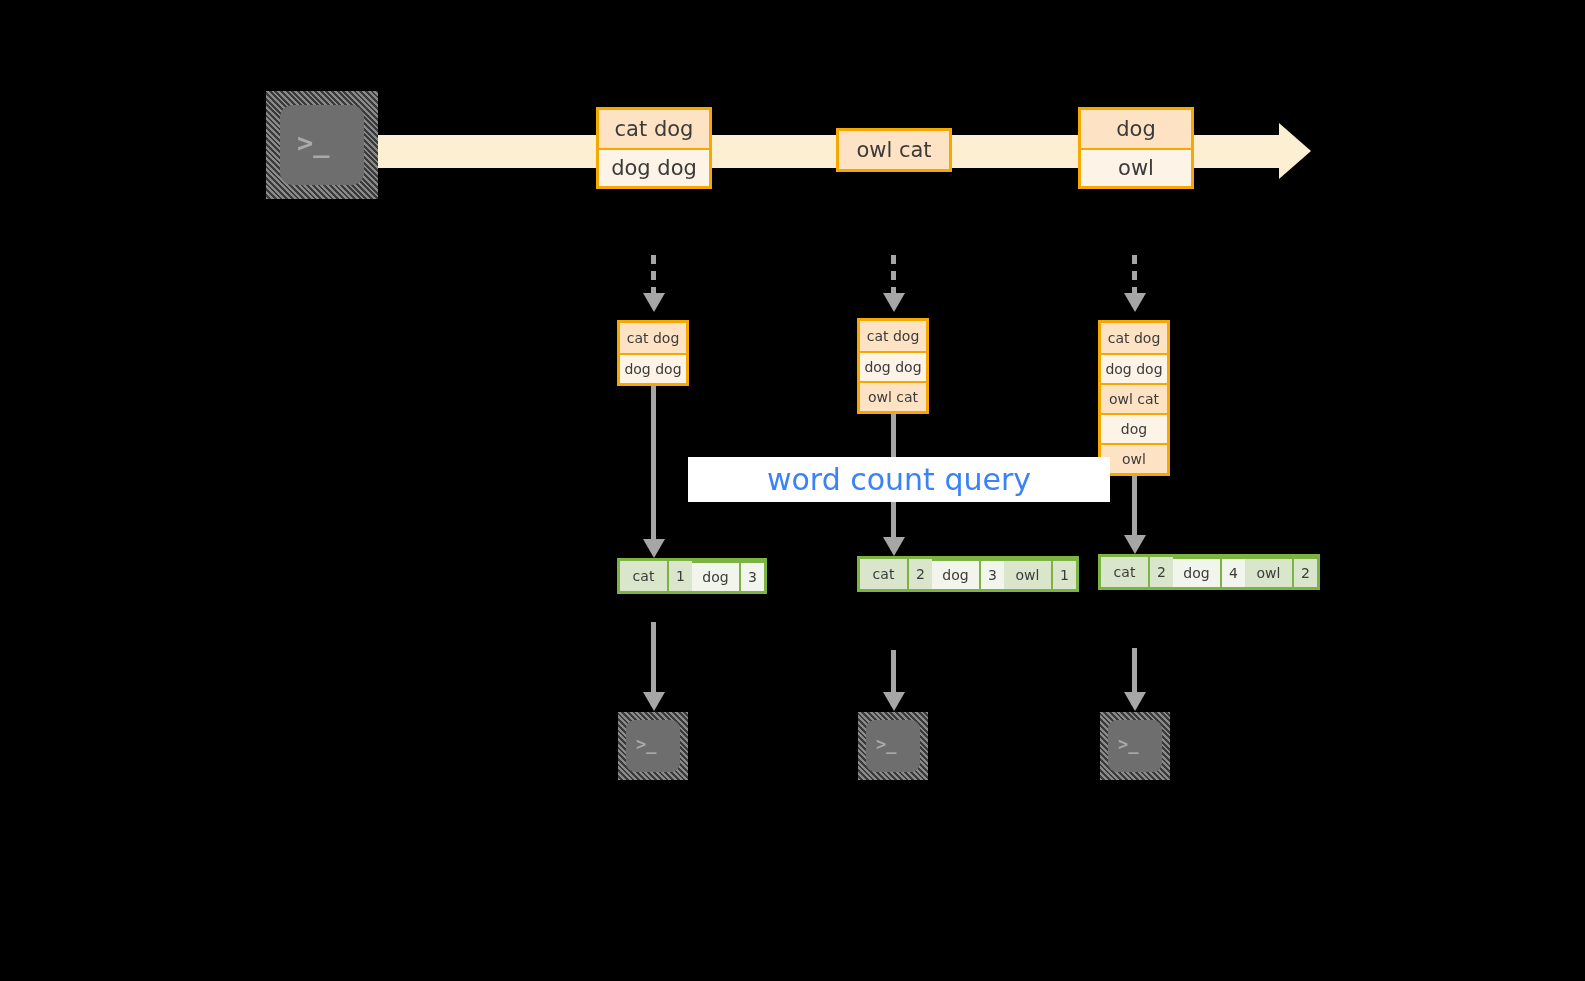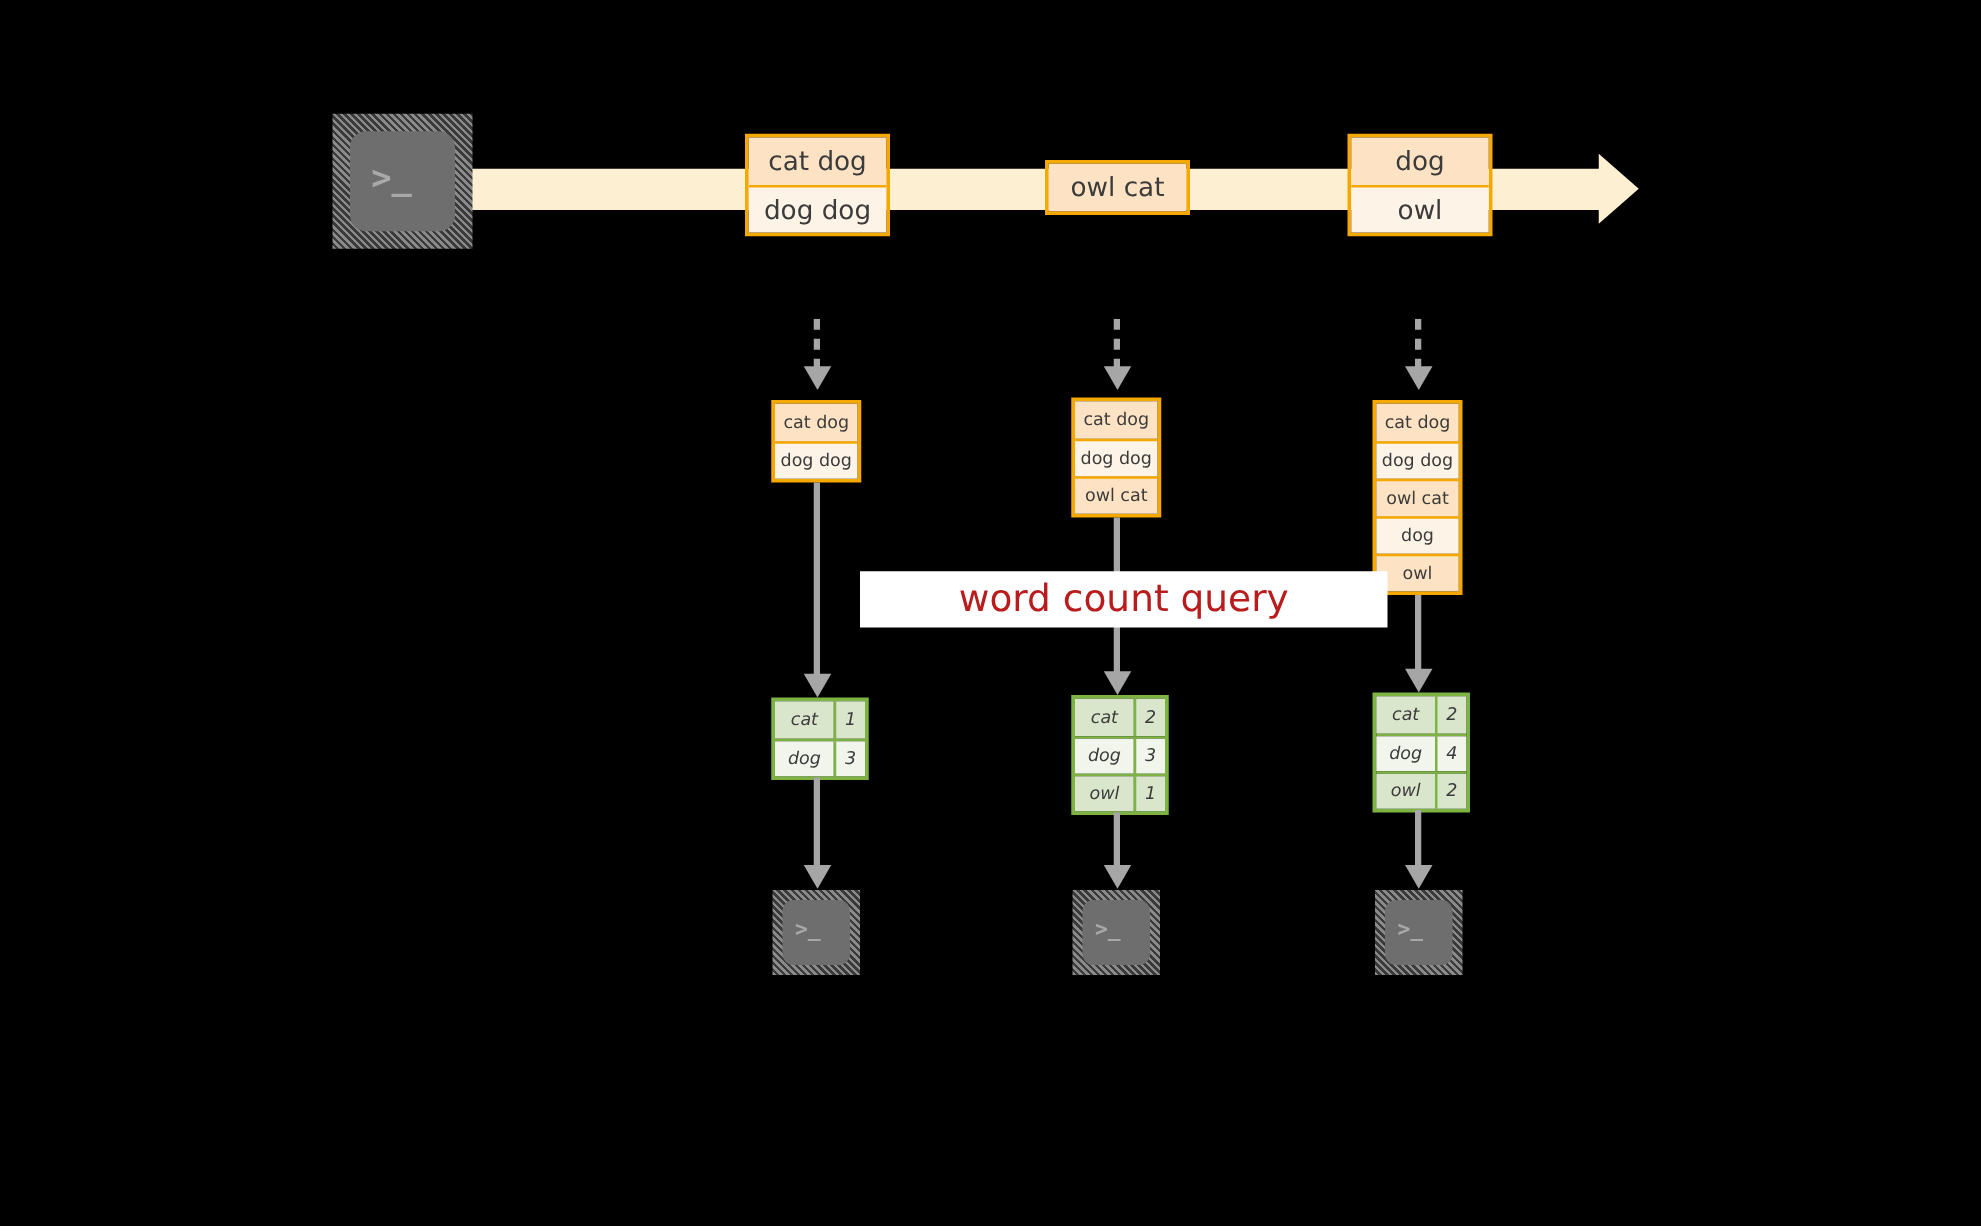--- a/index.html
+++ b/index.html
@@ -104,22 +104,21 @@
   .statebox .srow.dark  { background: #fde3c4; }
   .statebox .srow.light { background: #fdf3e6; }
   .statebox .srow.sep   { border-top: 2px solid #f5a800; }
 
   
   .gtable {
     position: absolute;
     box-sizing: border-box;
     border: 3px solid #7cb342;
     display: flex;
-    flex-direction: column;
-    font-style: italic;
+    flex-direction: row;
   }
   .gtable .grow {
     box-sizing: border-box;
     display: flex;
     height: 30px;
   }
   .gtable .grow.sep { border-top: 2px solid #7cb342; }
   .gtable .gk, .gtable .gv {
     box-sizing: border-box;
     display: flex;
@@ -159,21 +158,21 @@
     border-top: 19px solid #a6a6a6;
   }
 
   
   .query-label {
     position: absolute;
     background: #ffffff;
     display: flex;
     align-items: center;
     justify-content: center;
-    color: #b91c1c;
+    color: #3b82f6;
     font-size: 30px;
     white-space: nowrap;
   }
 </style>
 </head>
 <body>
 
 <div id="stage">
 
   <div class="tl-band" style="left:368px; top:135px; width:912px; height:33px;"></div>

